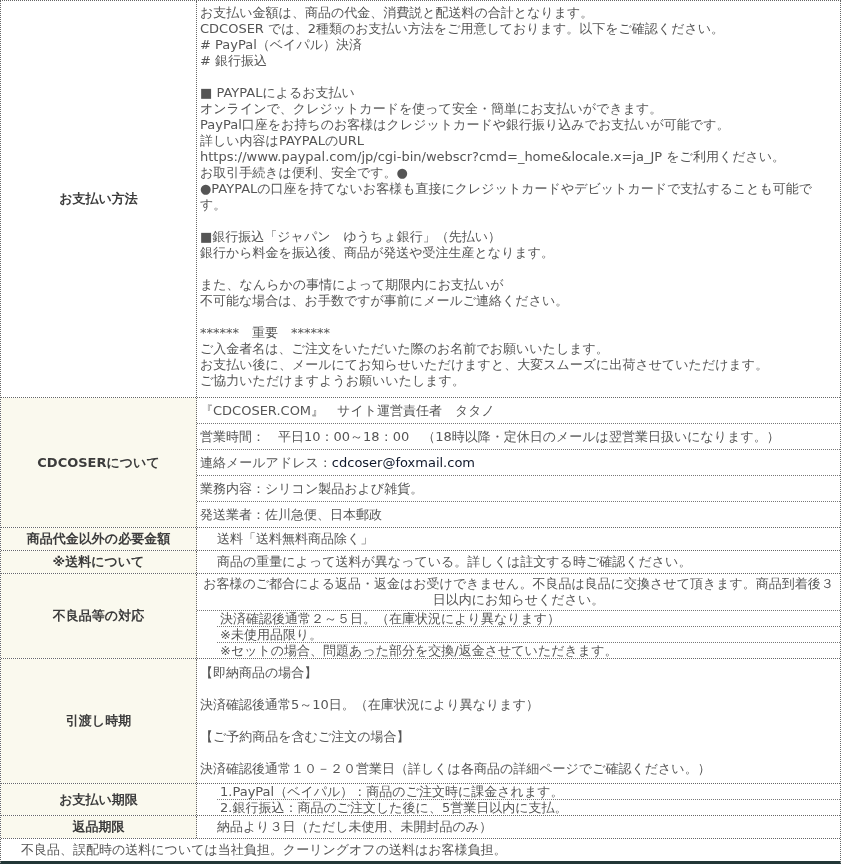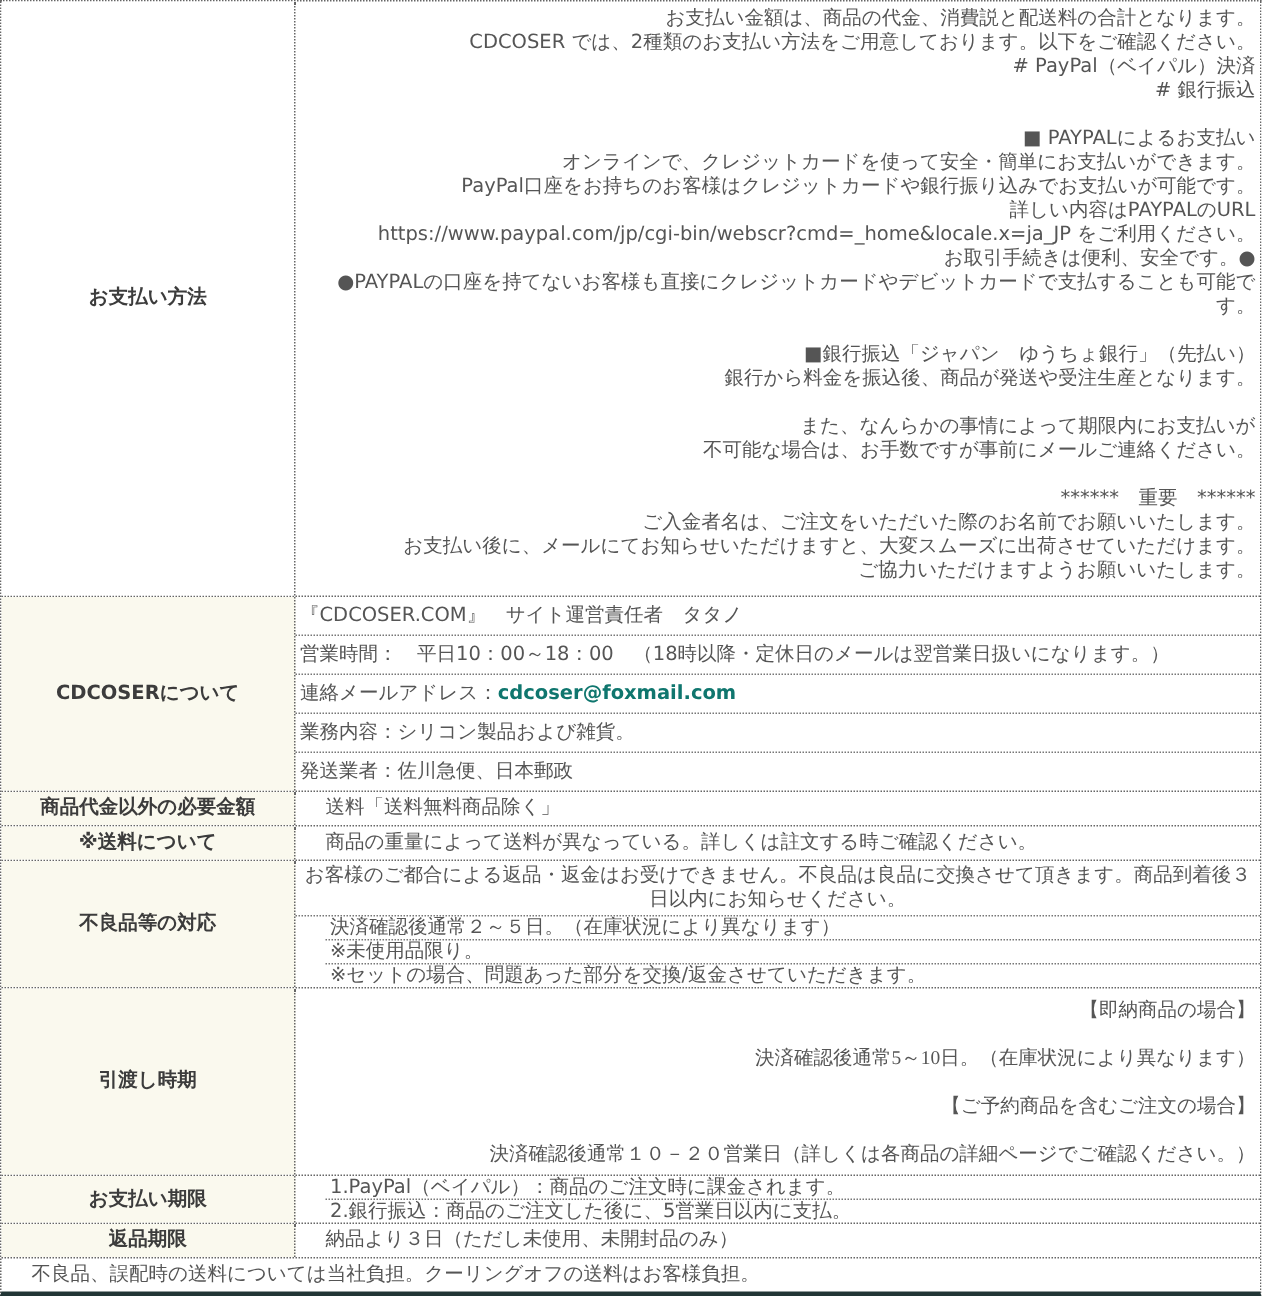--- a/index.html
+++ b/index.html
@@ -14,28 +14,28 @@
   .cell-label {
     flex:0 0 196px; width:196px; box-sizing:border-box;
     border-right:1px dotted #666;
     display:flex; align-items:center; justify-content:center;
     text-align:right; font-weight:bold; font-size:13px; color:#3c3c3c;
     background:#faf9ee; padding:2px 4px; line-height:16px;
   }
   .row-first .cell-label { background:#ffffff; }
   .cell-content { flex:1 1 auto; box-sizing:border-box; font-size:13px; color:#555; line-height:16px; min-width:0; }
   .pad { padding:4px 3px 3px 3px; }
-  .line { min-height:16px;text-align:right; }
+  .line { min-height:16px; }
   .subrow { border-bottom:1px dotted #777; padding:5px 3px 4px 3px; }
   .subrow:last-child { border-bottom:none; }
   .subrow.tight { padding:0 3px; line-height:15px; min-height:15px;margin-left:20px; }
   .subrow.twolines { padding:2px 3px;text-align:center; }
-  .email { font-weight:bold; color:#0f766e; }
+  .email { font-weight:normal; color:#0f172a; }
   .r1 { min-height:396px; }
-  .r6 { min-height:124px;font-family:Liberation Serif, serif; }
+  .r6 { min-height:124px; }
   .pad-md { padding:3px 20px; }
   .pad-lg { padding:6px 3px; }
 </style>
 </head>
 <body>
 
 <div class="tbl">
 
   <div class="row row-first">
     <div class="cell-label">お支払い方法</div>

